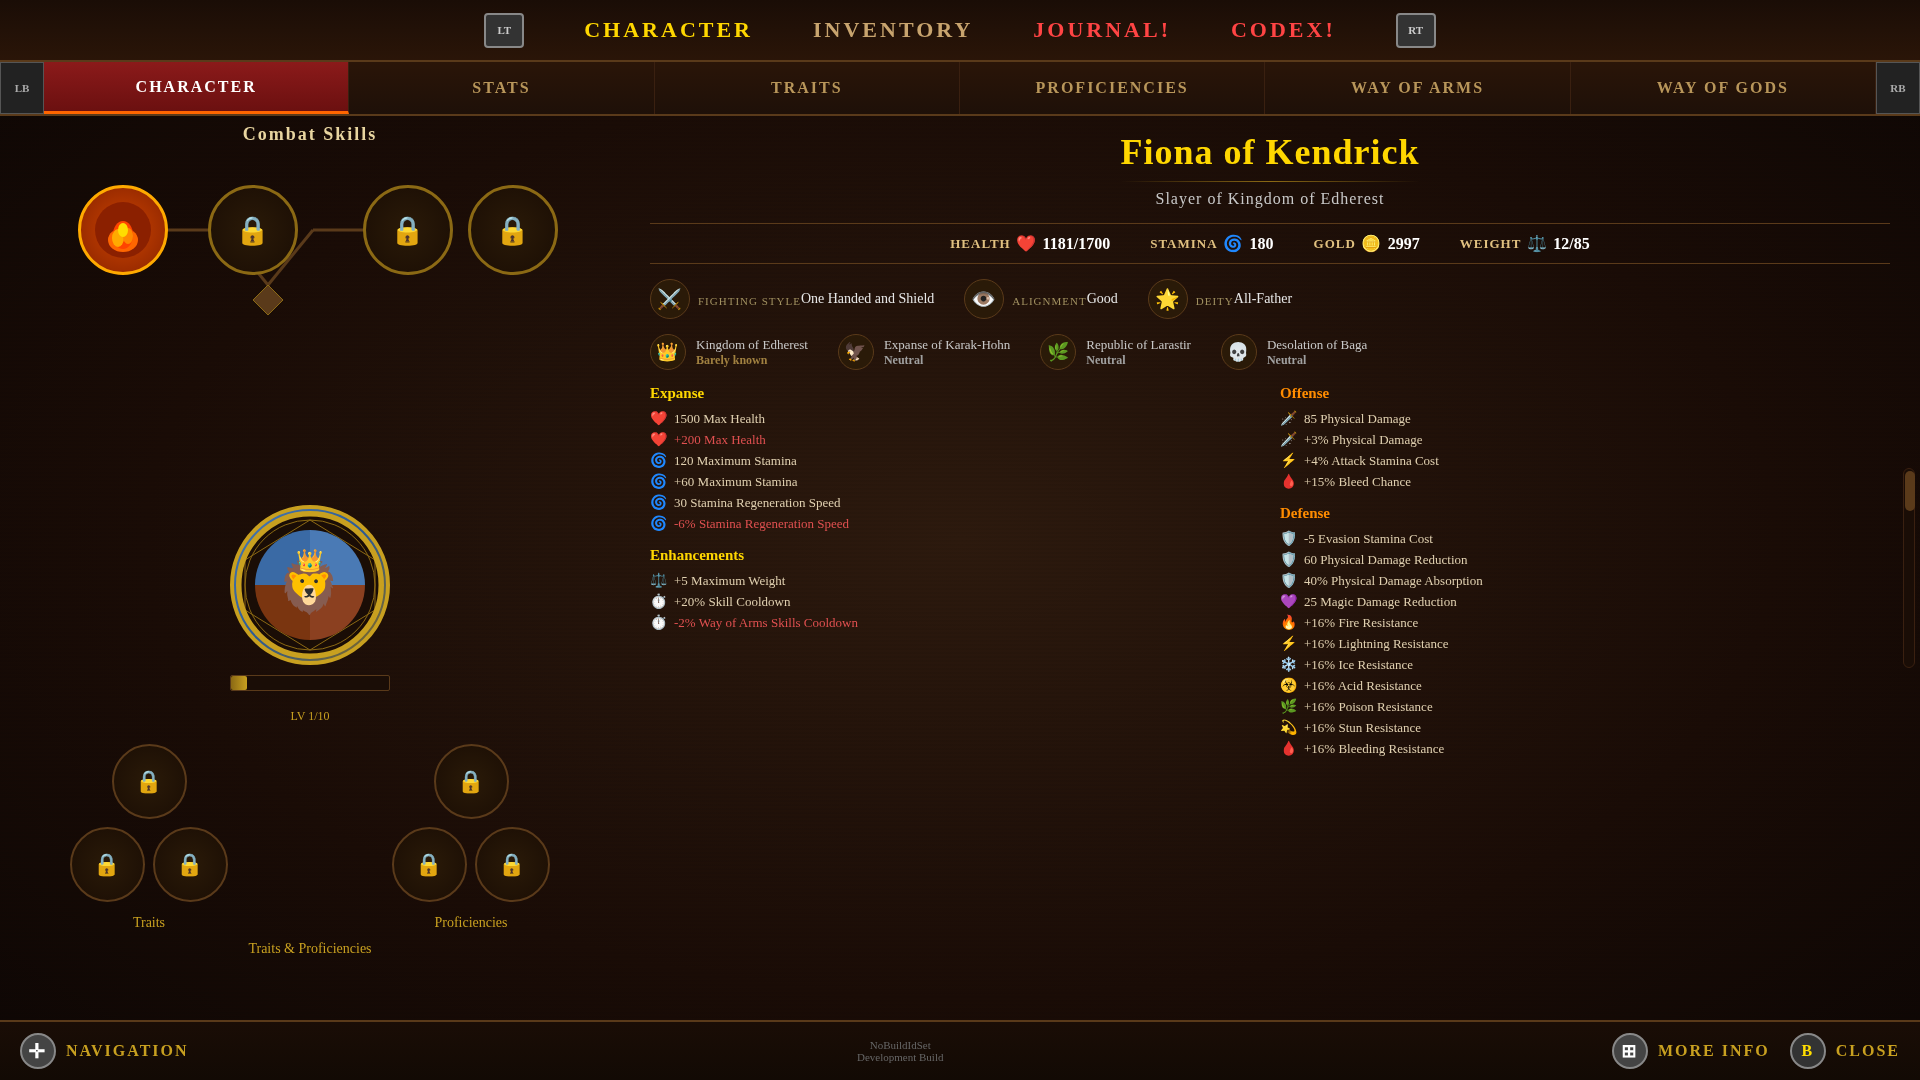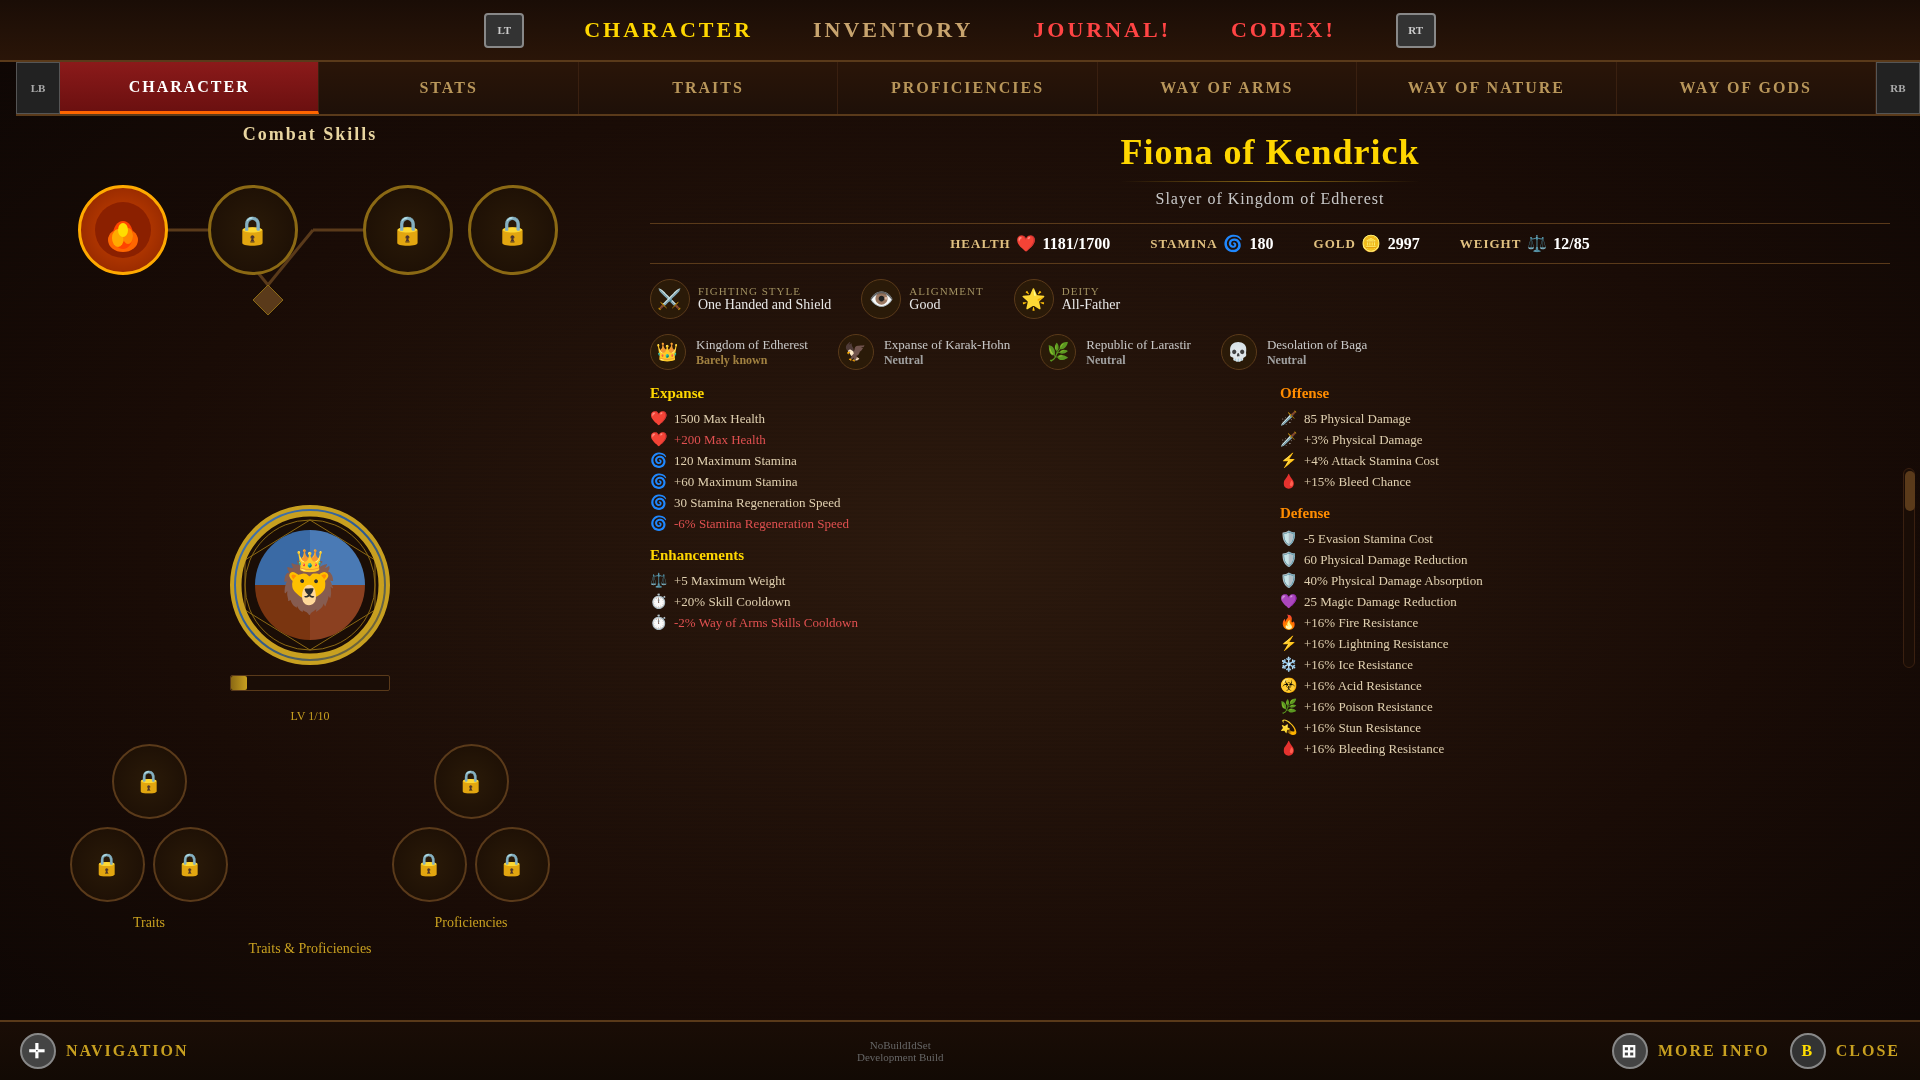--- a/index.html
+++ b/index.html
@@ -70,21 +70,21 @@
       color: #ffd700;
     }
     .nav-item.exclaim {
       color: #ff4444;
     }
 
     
     .tabs-row {
       position: absolute;
       top: 62px;
-      left: 16px;
+      left: 0;
       right: 0;
       height: 54px;
       background: linear-gradient(180deg, #2a1508 0%, #1e1008 100%);
       border-bottom: 2px solid #5a3a1a;
       display: flex;
       align-items: stretch;
       z-index: 10;
     }
 
     .tab-trigger {
@@ -353,21 +353,22 @@
       background: #2a1a08;
       border: 1px solid #5a3a1a;
       display: flex;
       align-items: center;
       justify-content: center;
       font-size: 20px;
     }
 
     .combat-text {
       display: flex;
-      flex-direction: column;
+      flex-direction: row;
+      align-items: flex-end;
     }
 
     .combat-text-label {
       color: #a09060;
       font-size: 11px;
       letter-spacing: 1px;
       text-transform: uppercase;
     }
 
     .combat-text-value {
@@ -565,21 +566,20 @@
 
 <div class="tabs-row">
   <div class="tab-trigger">
     <span>LB</span>
   </div>
   <div class="tab-item active">CHARACTER</div>
   <div class="tab-item">STATS</div>
   <div class="tab-item">TRAITS</div>
   <div class="tab-item">PROFICIENCIES</div>
   <div class="tab-item">WAY OF ARMS</div>
-  <div class="tab-item">WAY OF NATURE</div>
   <div class="tab-item">WAY OF GODS</div>
   <div class="tab-trigger">
     <span>RB</span>
   </div>
 </div>
 
 <div class="main-content">
 
   <div class="left-panel">
     <div class="section-title">Combat Skills</div>

